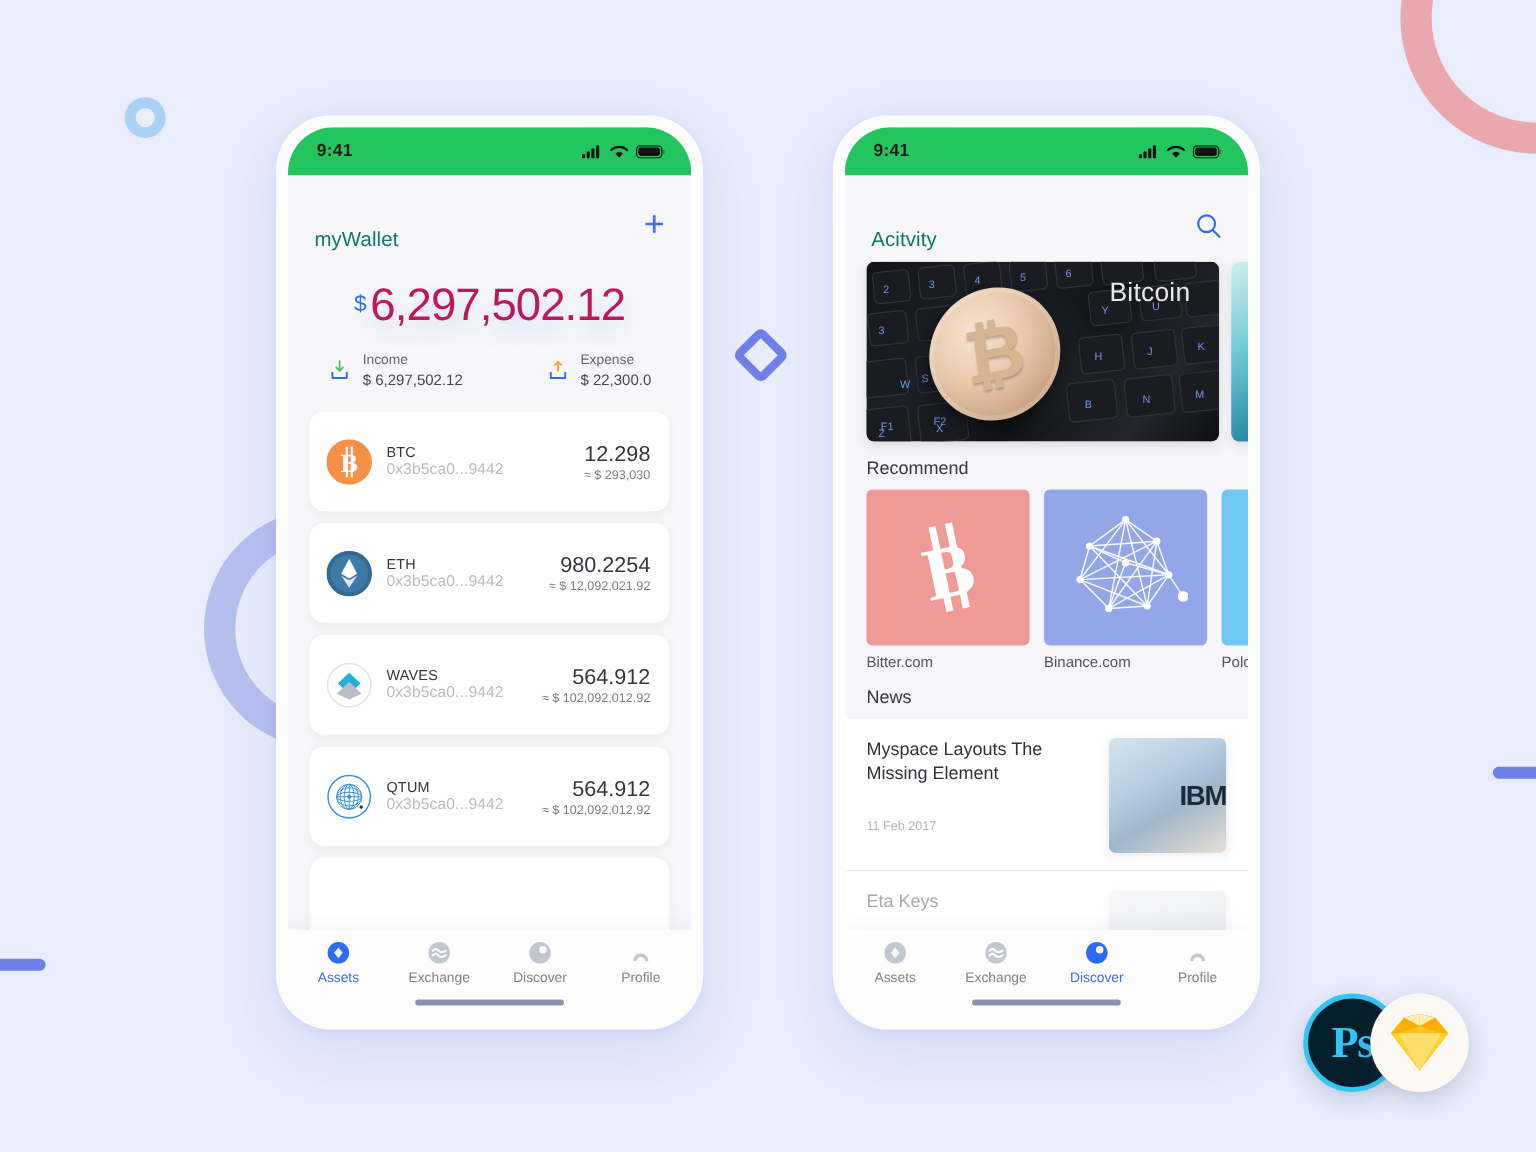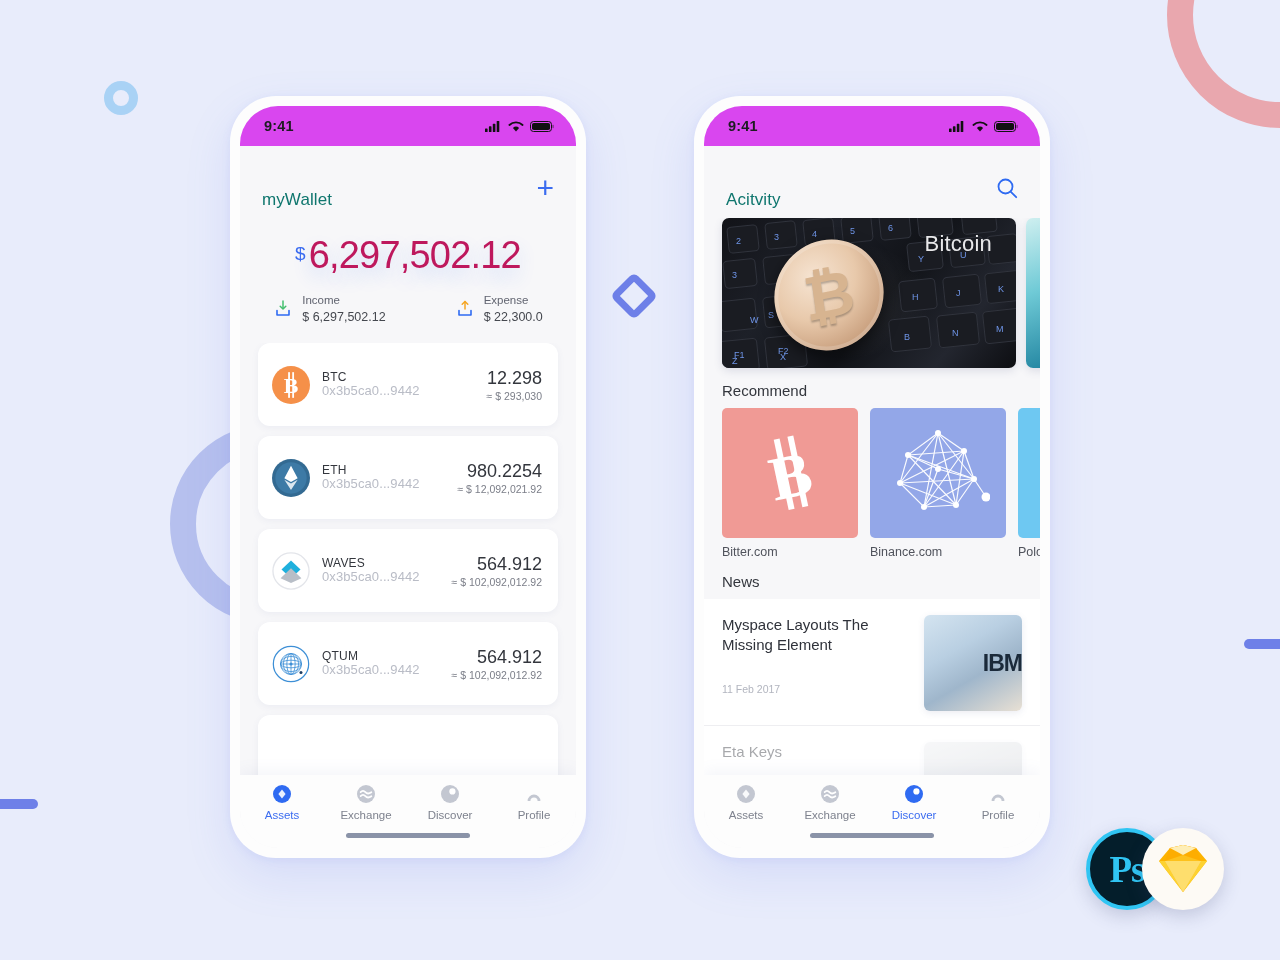--- a/index.html
+++ b/index.html
@@ -65,21 +65,21 @@
     width:150px; height:26px; background:#ffffff;
     border-bottom-left-radius:16px; border-bottom-right-radius:16px;
     z-index:6;
   }
 
   
   .statusbar {
     height:40px; flex:0 0 40px;
     display:flex; align-items:center; justify-content:space-between;
     padding:0 22px 0 24px; position:relative; z-index:7;
-    background:#d946ef;
+    background:#22c55e;
   }
   .status-time { font-size:14.5px; font-weight:bold; color:#1c1c20; letter-spacing:.2px; }
   .status-right { display:flex; align-items:center; gap:6px; }
 
   
   .app-header {
     flex:0 0 auto; padding:20px 22px 8px 22px;
     display:flex; align-items:center; justify-content:space-between;
     background:#f7f7f9;
   }

